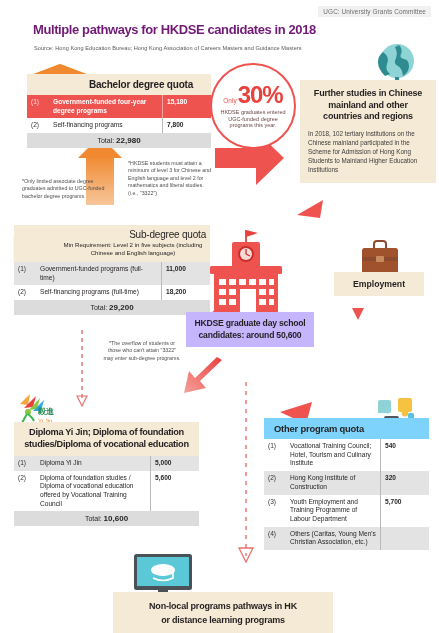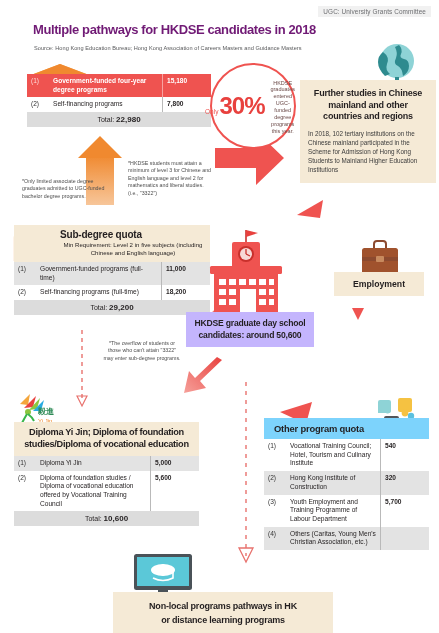--- a/index.html
+++ b/index.html
@@ -52,21 +52,21 @@
   #bachelor-row1 .num{border-left:1px solid #f7a3a1;color:#fff;}
   #bachelor-row1 .idx{color:#ffd9d8;font-weight:normal;}
 
   
   #cap-icon{left:27px;top:58px;width:66px;height:46px;}
 
   
   #pct-circle{
     left:210px;top:63px;width:82px;height:82px;border-radius:50%;
     border:2.4px solid #ef5350;background:#fff;
-    display:flex;align-items:center;justify-content:center;
+    display:flex;flex-direction:column;align-items:center;justify-content:center;
     text-align:center;
   }
   #pct-top{display:flex;align-items:baseline;justify-content:center;}
   #pct-only{font-size:6.5px;color:#ef5350;margin-right:1px;}
   #pct-value{font-size:24px;font-weight:bold;color:#e8413e;letter-spacing:-1px;line-height:1;}
   #pct-sub{font-size:5.5px;color:#6b4a48;line-height:1.25;margin-top:2px;padding:0 6px;}
 
   
   #further-block{left:300px;top:80px;width:120px;background:#f5ead6;padding:8px 8px 9px 8px;}
   #further-title{font-size:9px;font-weight:bold;text-align:center;line-height:1.28;letter-spacing:-.2px;}
@@ -75,21 +75,21 @@
 
   
   .footnote{font-size:5.3px;line-height:1.4;color:#4d4d4d;}
   #note-assoc{left:22px;top:178px;width:86px;}
   #note-hkdse{left:128px;top:160px;width:84px;}
   #note-overflow{left:103px;top:340px;width:78px;text-align:center;}
 
   
   #subdeg-block{left:14px;top:225px;width:196px;}
   #subdeg-head{background:#f5ead6;padding:4px 4px 5px 46px;}
-  #subdeg-title{font-size:10px;font-weight:bold;text-align:left;letter-spacing:-.2px;}
+  #subdeg-title{font-size:10px;font-weight:normal;text-align:right;letter-spacing:-.2px;}
   #subdeg-sub{font-size:6.1px;text-align:center;line-height:1.3;margin-top:1px;}
   #book-icon{left:13px;top:228px;width:46px;height:36px;}
 
   
   #school-icon{left:200px;top:228px;width:92px;height:86px;}
   #school-caption{
     left:186px;top:312px;width:120px;background:#c4b5fd;
     text-align:center;font-size:8.6px;font-weight:bold;line-height:1.36;
     padding:6px 4px 6px 4px;letter-spacing:-.2px;
   }
@@ -195,20 +195,21 @@
 
   <svg class="abs" id="cap-icon" viewBox="0 0 66 46">
     <ellipse cx="33" cy="26" rx="18" ry="13" fill="#f0892f"></ellipse>
     <path d="M4,17 L33,6 L62,17 L33,28 Z" fill="#f6a44e"></path>
     <path d="M4,17 L33,6 L62,17 L33,22 Z" fill="#f0892f"></path>
     <line x1="55" y1="20" x2="55" y2="36" stroke="#d9782a" stroke-width="1.6"></line>
     <circle cx="55" cy="38" r="2.6" fill="#d9782a"></circle>
   </svg>
 
   <div class="abs" id="bachelor-block">
+    <div id="bachelor-head">Bachelor degree quota</div>
     <table class="tbl">
       <tbody>
           <tr id="bachelor-row1">
         <td class="idx">(1)</td>
         <td>Government-funded four-year degree programs</td>
         <td class="num">15,180</td>
       </tr>
       <tr class="rowwhite">
         <td class="idx">(2)</td>
         <td>Self-financing programs</td>

